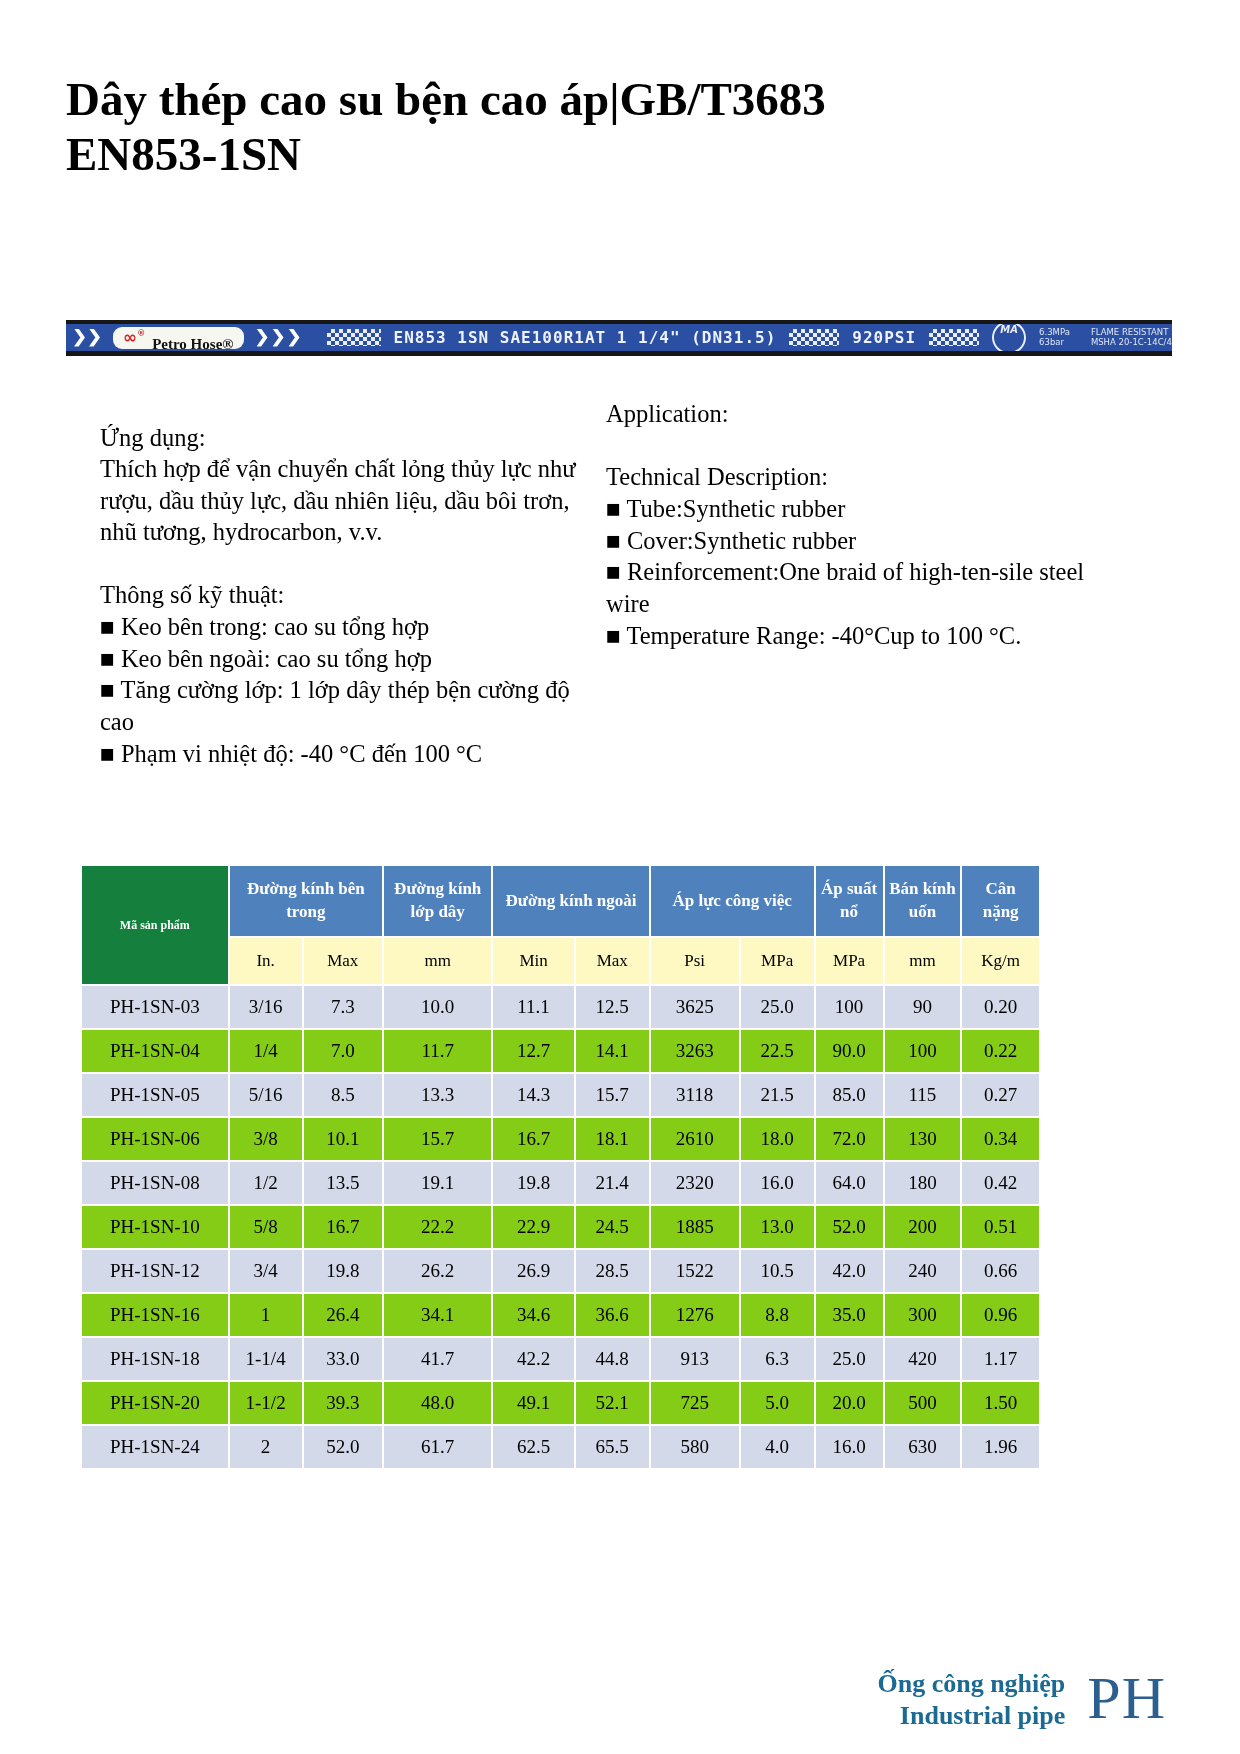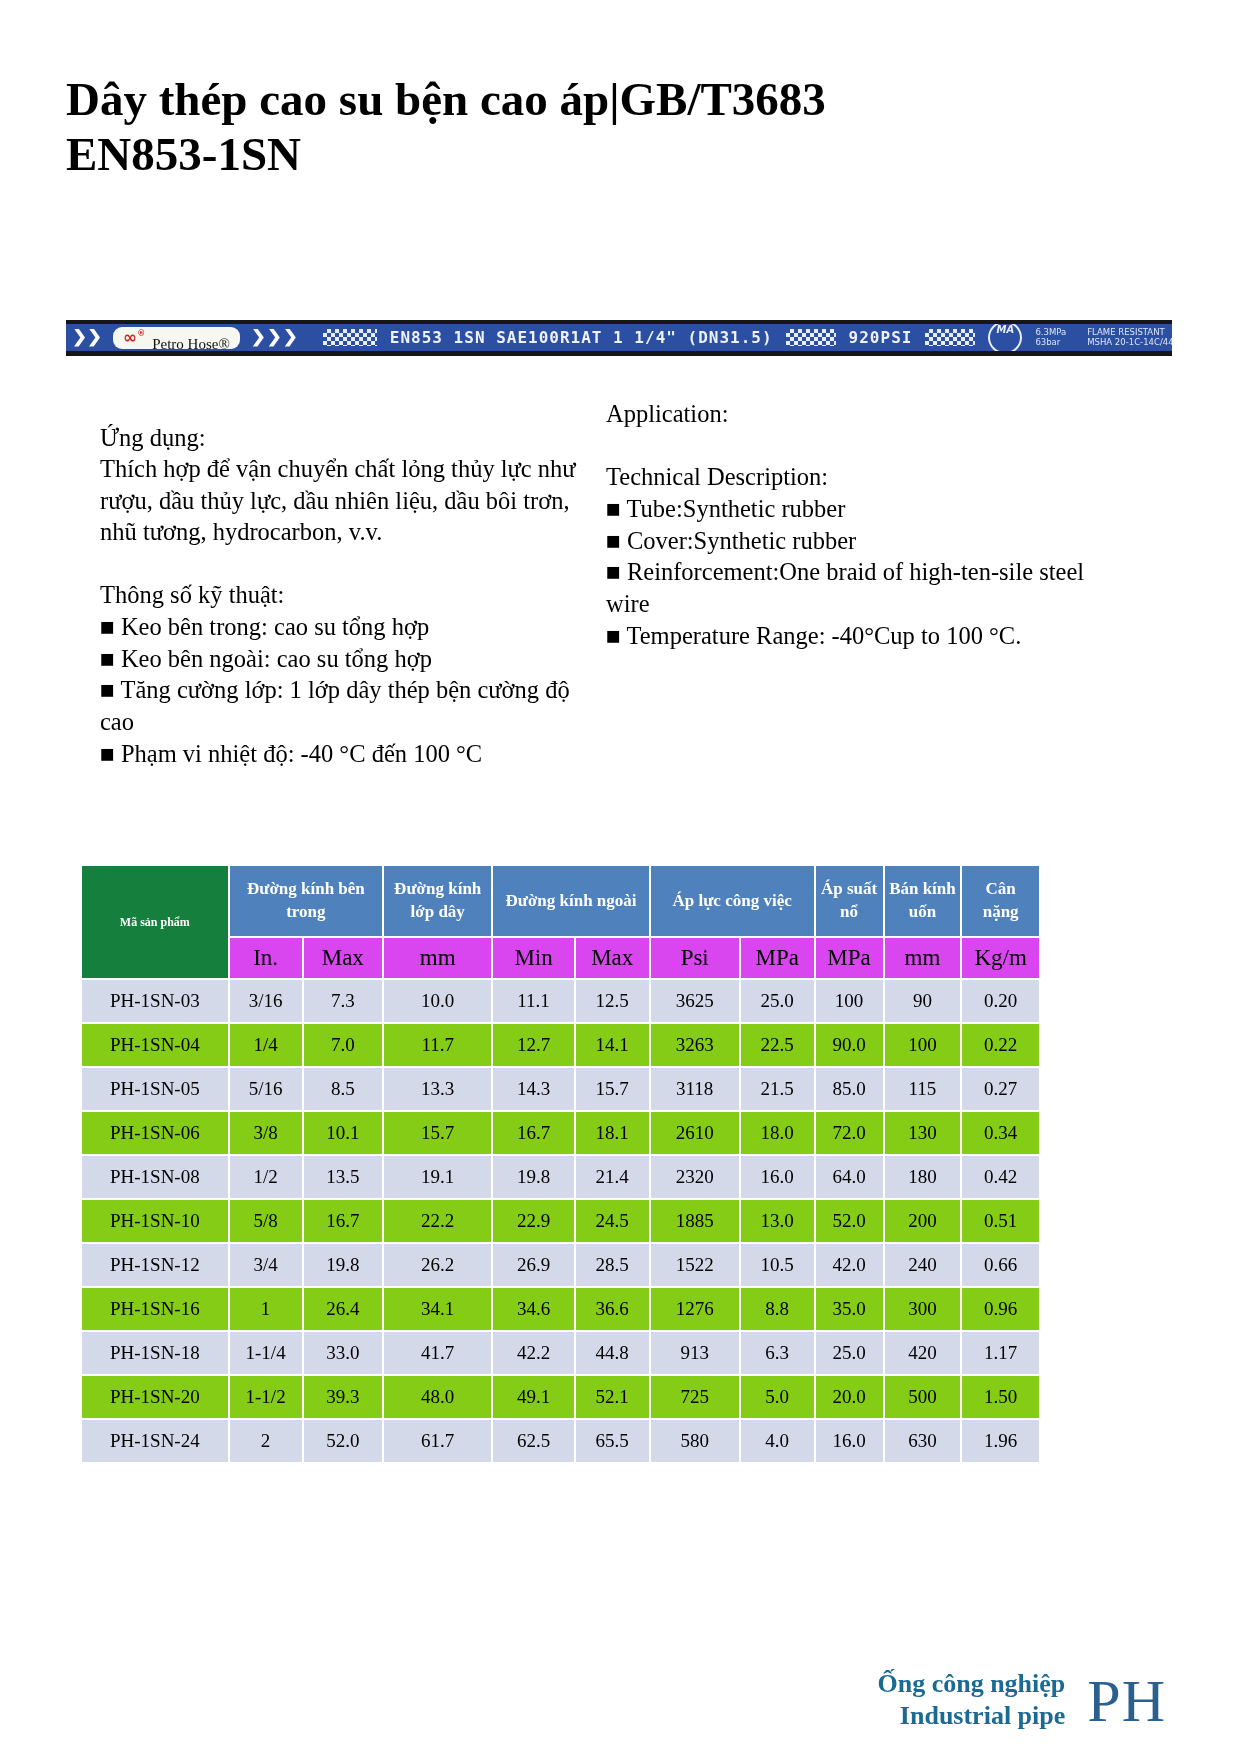--- a/index.html
+++ b/index.html
@@ -19,21 +19,21 @@
     border-top:4px solid #161616; border-bottom:5px solid #161616;
     background:#2b4fa2; height:36px; display:flex; align-items:center;
     padding:0 10px 0 8px; gap:13px; overflow:hidden; }
   .chev { width:11px; height:18px; background:#fff; flex:0 0 auto;
     clip-path:polygon(0 0,42% 0,100% 50%,42% 100%,0 100%,58% 50%); }
   .brand-pill { background:#f7f7f2; border-radius:9px; height:22px;
     display:flex; align-items:center; gap:7px; padding:0 10px; flex:0 0 auto; }
   .inf-logo { color:#d42323; font-weight:bold; font-size:17px; line-height:1;
     font-family:"DejaVu Sans",sans-serif; }
   .inf-logo sup { font-size:8px; }
-  .brand-text { font-weight:normal; font-size:15px; color:#111; white-space:nowrap;margin-top:14px; }
+  .brand-text { font-weight:bold; font-size:15px; color:#111; white-space:nowrap;margin-top:14px; }
   .checker { height:17px; flex:0 0 auto;
     background-image:
       linear-gradient(45deg,#e9edf8 25%,transparent 25%,transparent 75%,#e9edf8 75%),
       linear-gradient(45deg,#e9edf8 25%,transparent 25%,transparent 75%,#e9edf8 75%);
     background-size:8px 8px; background-position:0 0,4px 4px; }
   .checker.w1 { width:54px; } .checker.w2 { width:50px; }
   .mark-text, .psi-text { color:#eef2fc; font-family:"DejaVu Sans Mono",monospace;
     font-weight:bold; font-size:16px; letter-spacing:1px; white-space:nowrap; }
   .ma-badge { border:2px solid #e9edf8; border-radius:50%; color:#e9edf8;
     font-style:italic; font-weight:bold; font-size:10px; width:34px; height:33px;
@@ -54,28 +54,28 @@
 
   
   .spec-table { position:absolute; top:864px; left:80px; width:961px;
     border-collapse:collapse; table-layout:fixed; }
   .spec-table th, .spec-table td { border:2px solid #ffffff; text-align:center;
     vertical-align:middle; font-weight:normal; }
   .spec-table thead th.grp { background:#4f81bd; color:#ffffff; font-weight:bold;
     font-size:17px; line-height:1.35; height:72px; padding:2px 4px; }
   .spec-table thead th.prod { background:#15803d; color:#ffffff; font-weight:bold;
     font-size:12px; }
-  .spec-table .subhead td { background:#d946ef; font-size:23px; height:42px; }
+  .spec-table .subhead td { background:#fef9c3; font-size:17px; height:48px; }
   .spec-table tbody td { font-size:19px; height:44px; }
   .spec-table tbody tr.odd  td { background:#d3d9e8; }
   .spec-table tbody tr.even td { background:#84cc16; }
 
   
   .footer { position:absolute; top:1668px; right:74px; display:flex;
-    align-items:flex-end; gap:22px; }
+    align-items:flex-start; gap:22px; }
   .footer .slogan { text-align:right; color:#1b6a94; font-weight:bold;
     font-size:26px; line-height:1.22; }
   .footer .ph-logo { color:#2b5f8e; font-size:60px; line-height:1;
     font-weight:normal; letter-spacing:1px; }
 </style>
 </head>
 <body>
 
 <div class="page-title">
   <div>Dây thép cao su bện cao áp|GB/T3683</div>

